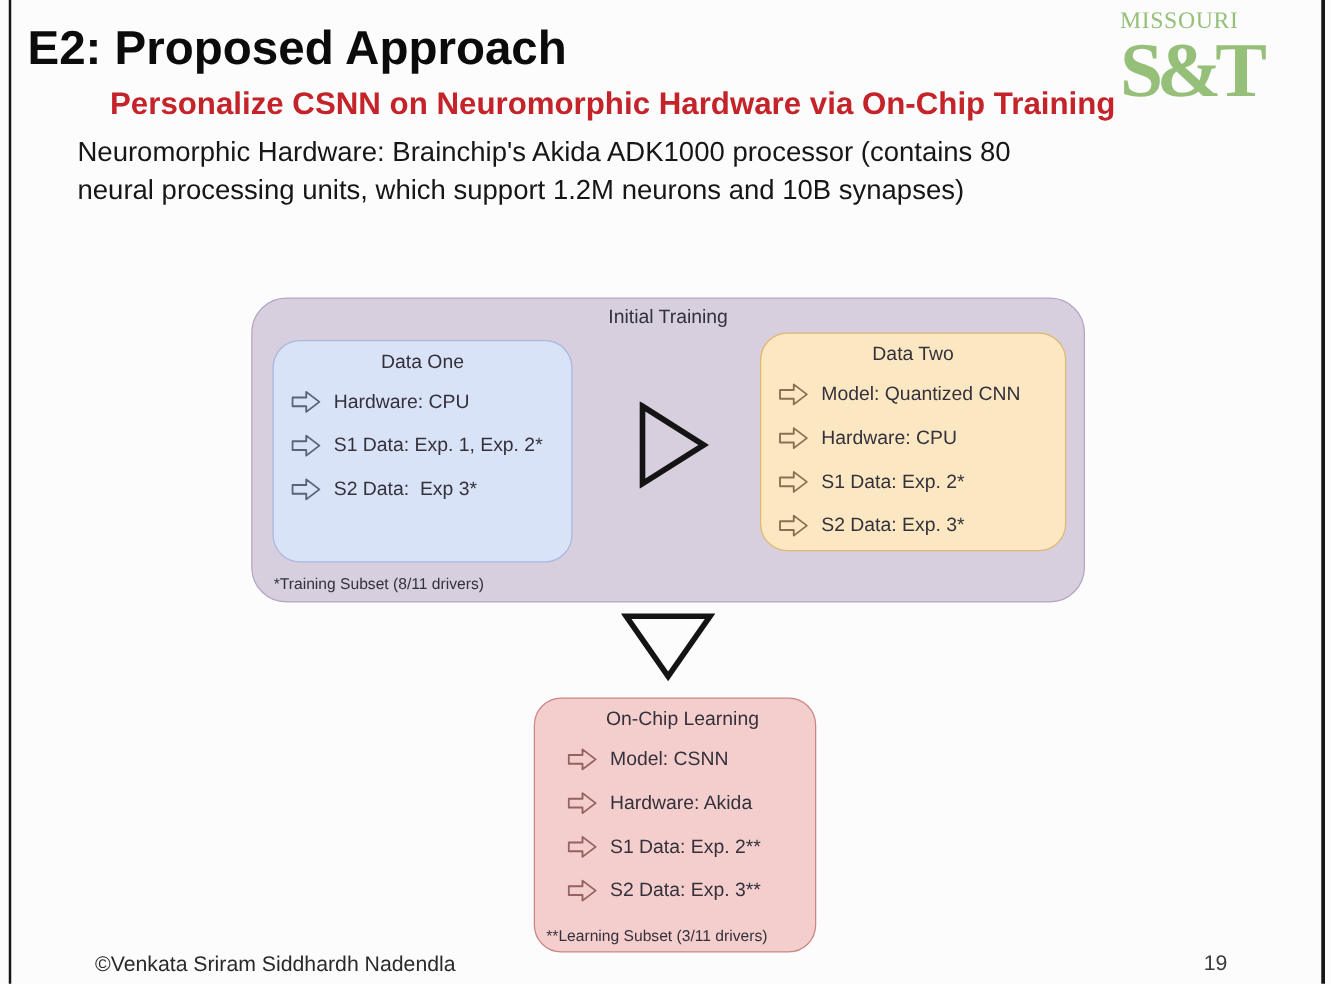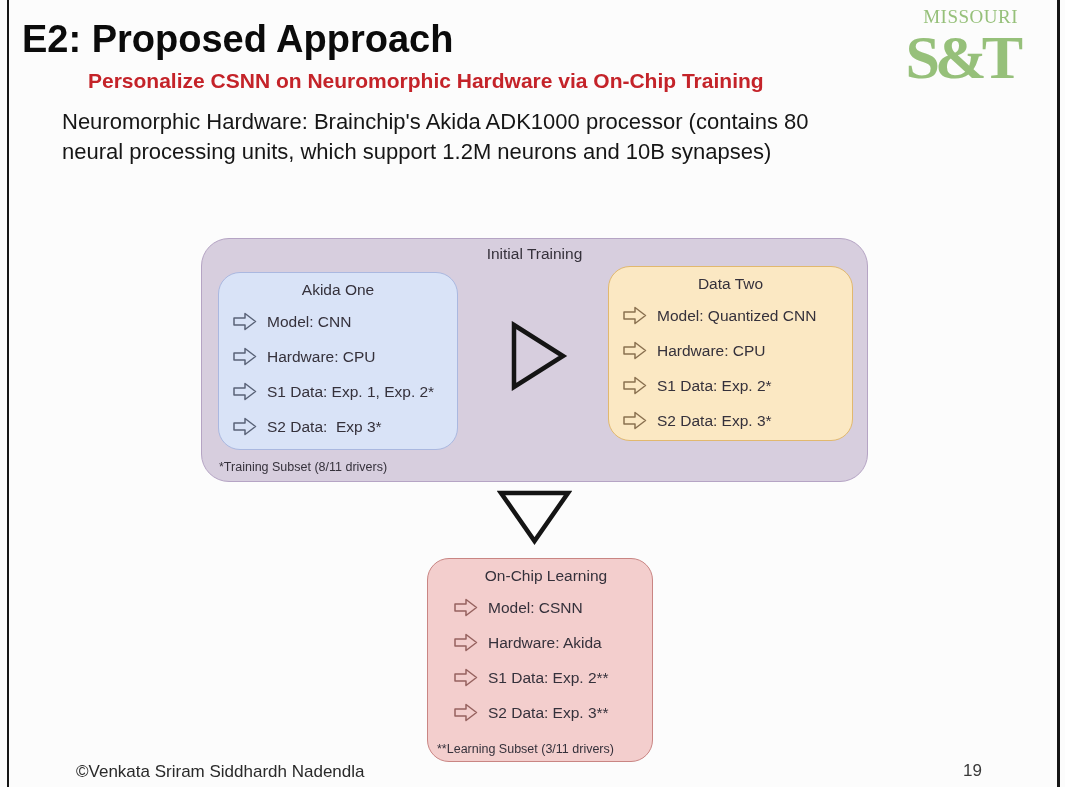--- a/index.html
+++ b/index.html
@@ -24,36 +24,36 @@
   .title {
     position: absolute; left: 22px; top: 18px;
     margin: 0;
     font-size: 38px; font-weight: 700;
     color: #0b0b0b;
     letter-spacing: 0px;
     white-space: nowrap;
   }
   .logo {
     position: absolute; left: 896px; top: 7px; width: 122px;
-    text-align: right; color: var(--logo-green, #96c07a);
+    text-align: left; color: var(--logo-green, #96c07a);
     line-height: 1;
   }
   .logo-word {
     font-family: "Liberation Serif", serif;
     font-size: 19px; font-weight: 400;
     letter-spacing: 0.5px;
   }
   .logo-mono {
     font-family: "Liberation Serif", serif;
     font-size: 62px; font-weight: 700;
     letter-spacing: -5px; margin-top: 0px;
   }
   .subtitle {
     position: absolute; left: 88px; top: 69px;
-    font-size: 21px; font-weight: 700;
+    font-size: 25px; font-weight: 700;
     color: var(--accent-red, #c42329);
     white-space: nowrap;
   }
   .body-par {
     position: absolute; left: 62px; margin: 0;
     font-size: 22px; line-height: 30px; color: #161616;
   }
   .p1 { top: 107px; width: 930px; }
   .p2 { top: 190px; width: 930px; }
   .b { font-weight: 400; }
@@ -149,28 +149,22 @@
 
   <div class="subtitle">Personalize CSNN on Neuromorphic Hardware via On-Chip Training</div>
 
   <p class="body-par p1"><span class="b">Neuromorphic Hardware:</span><span> Brainchip's Akida ADK1000 processor (contains 80</span><br><span>neural processing units, which support 1.2M neurons and 10B synapses)</span></p>
 
 
   <div class="outer-box">
     <div class="outer-label">Initial Training</div>
 
     <div class="stage-box blue">
-      <div class="stage-title">Akida One</div>
+      <div class="stage-title">Data One</div>
       <div class="items">
-        <div class="item">
-          <svg class="arrow" width="24" height="19" viewBox="0 0 24 19">
-              <polygon points="1,6 12,6 12,1.5 22.5,9.5 12,17.5 12,13 1,13"></polygon>
-            </svg>
-          <span>Model: CNN</span>
-        </div>
         <div class="item">
           <svg class="arrow" width="24" height="19" viewBox="0 0 24 19">
               <polygon points="1,6 12,6 12,1.5 22.5,9.5 12,17.5 12,13 1,13"></polygon>
             </svg>
           <span>Hardware: CPU</span>
         </div>
         <div class="item">
           <svg class="arrow" width="24" height="19" viewBox="0 0 24 19">
               <polygon points="1,6 12,6 12,1.5 22.5,9.5 12,17.5 12,13 1,13"></polygon>
             </svg>

